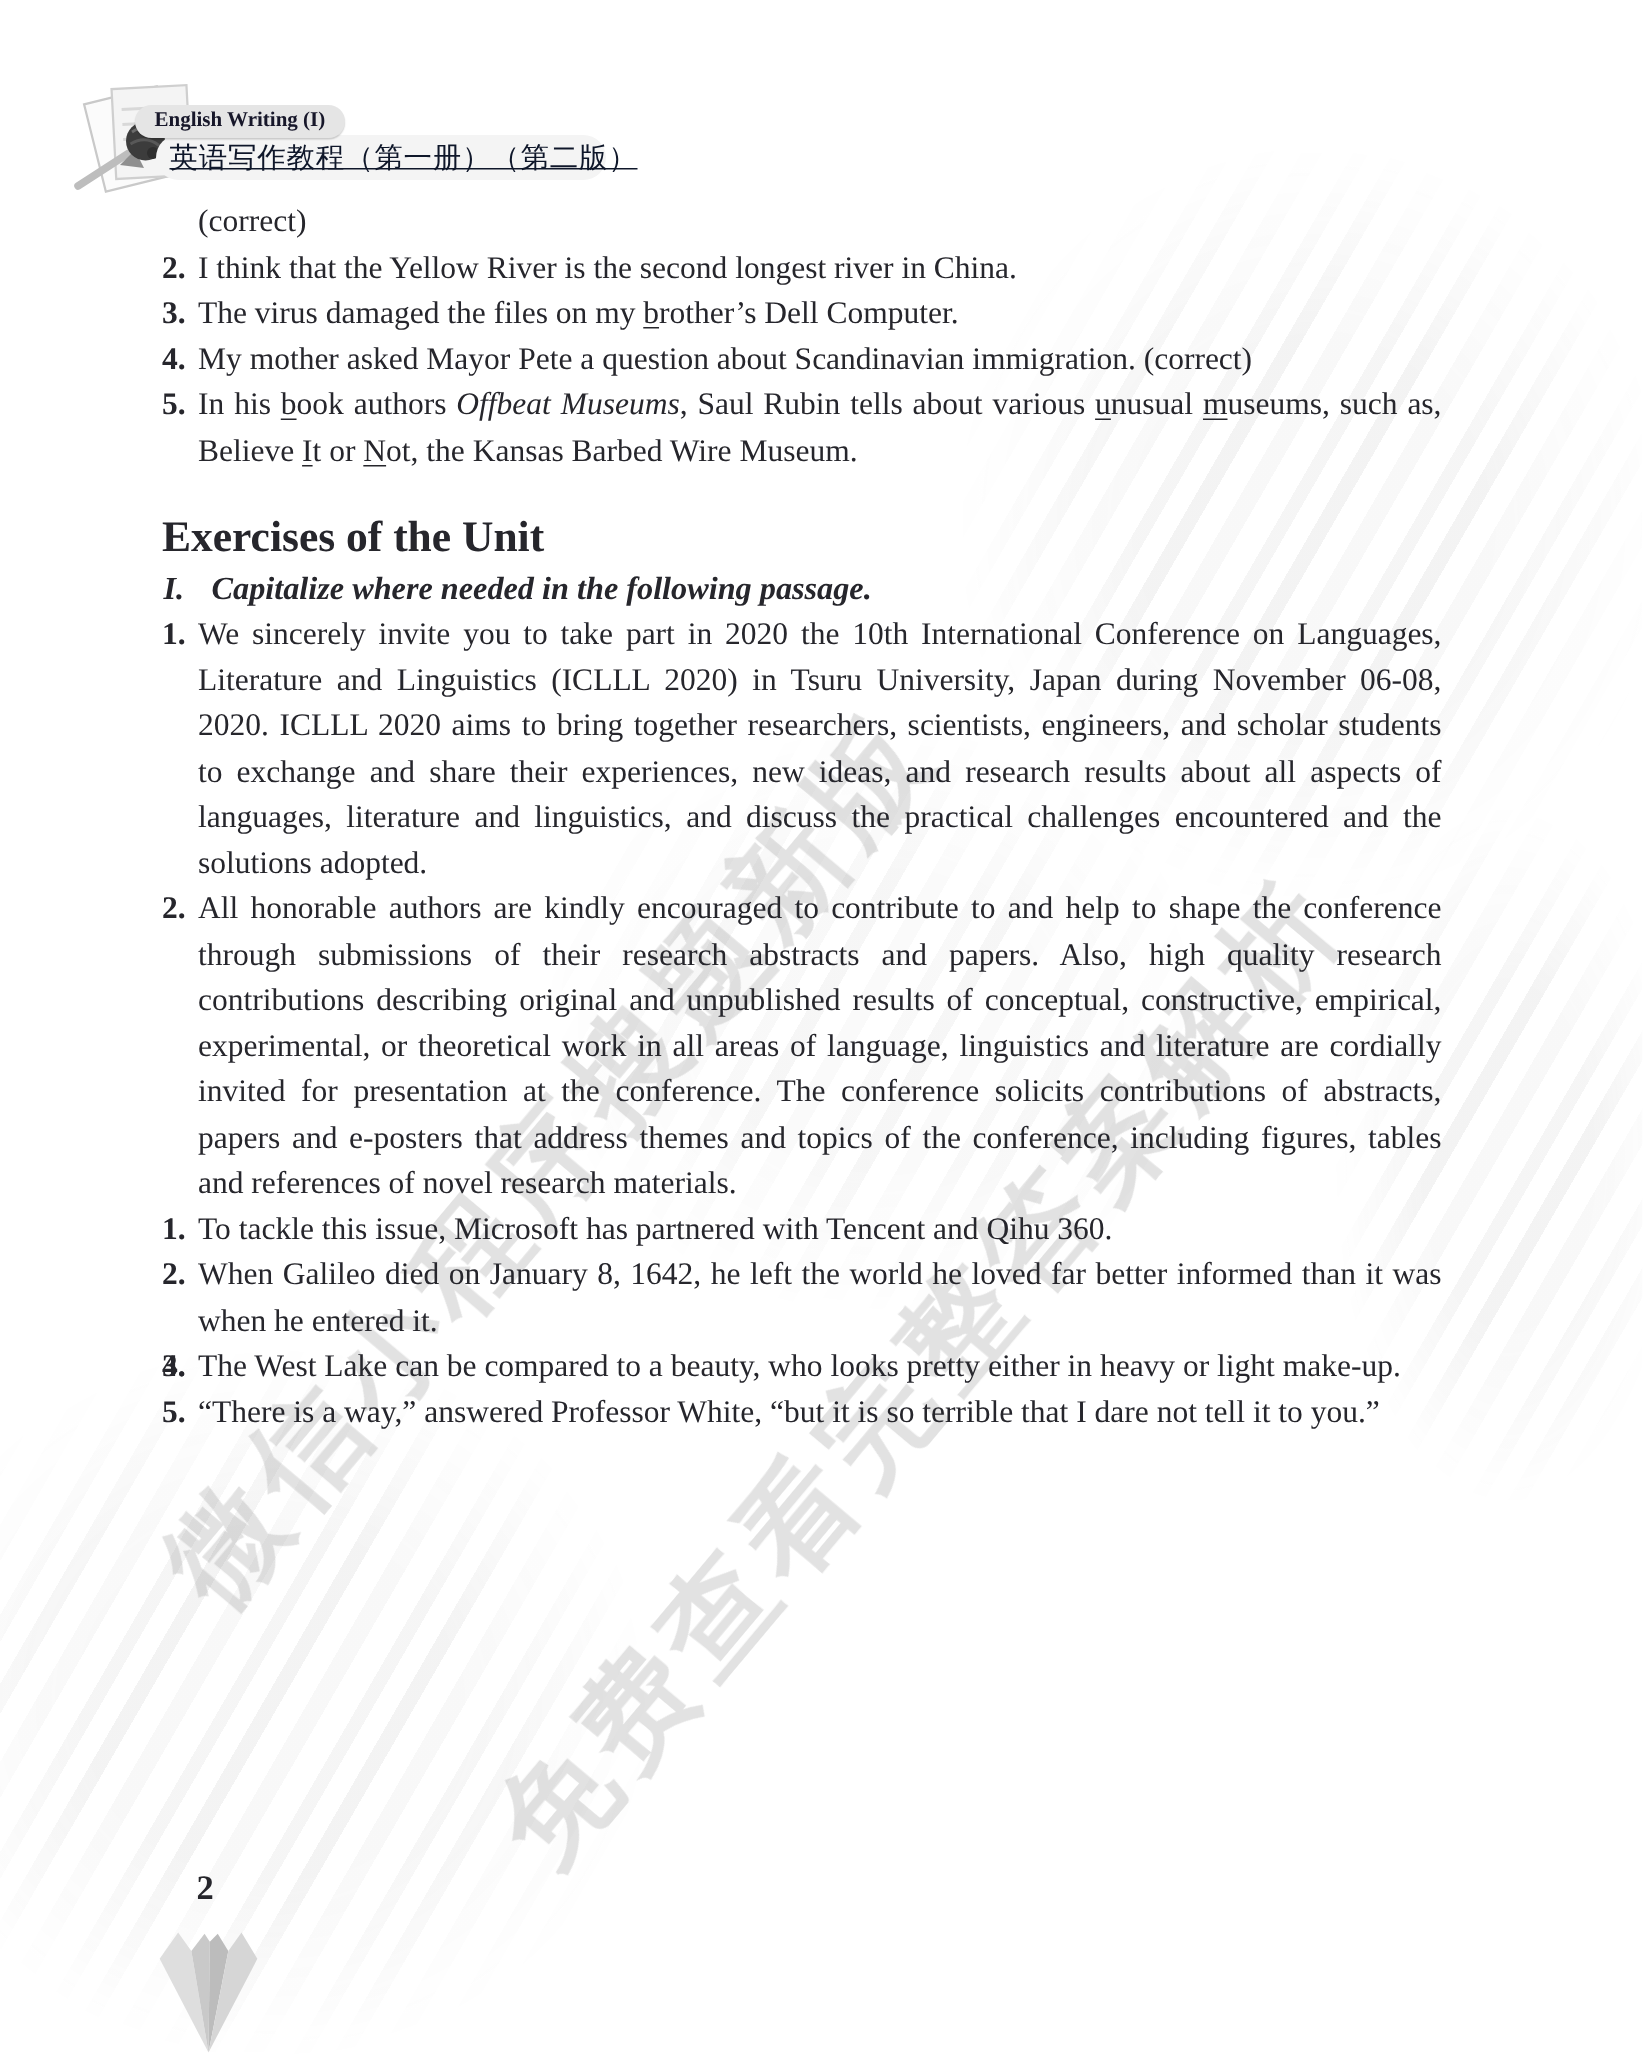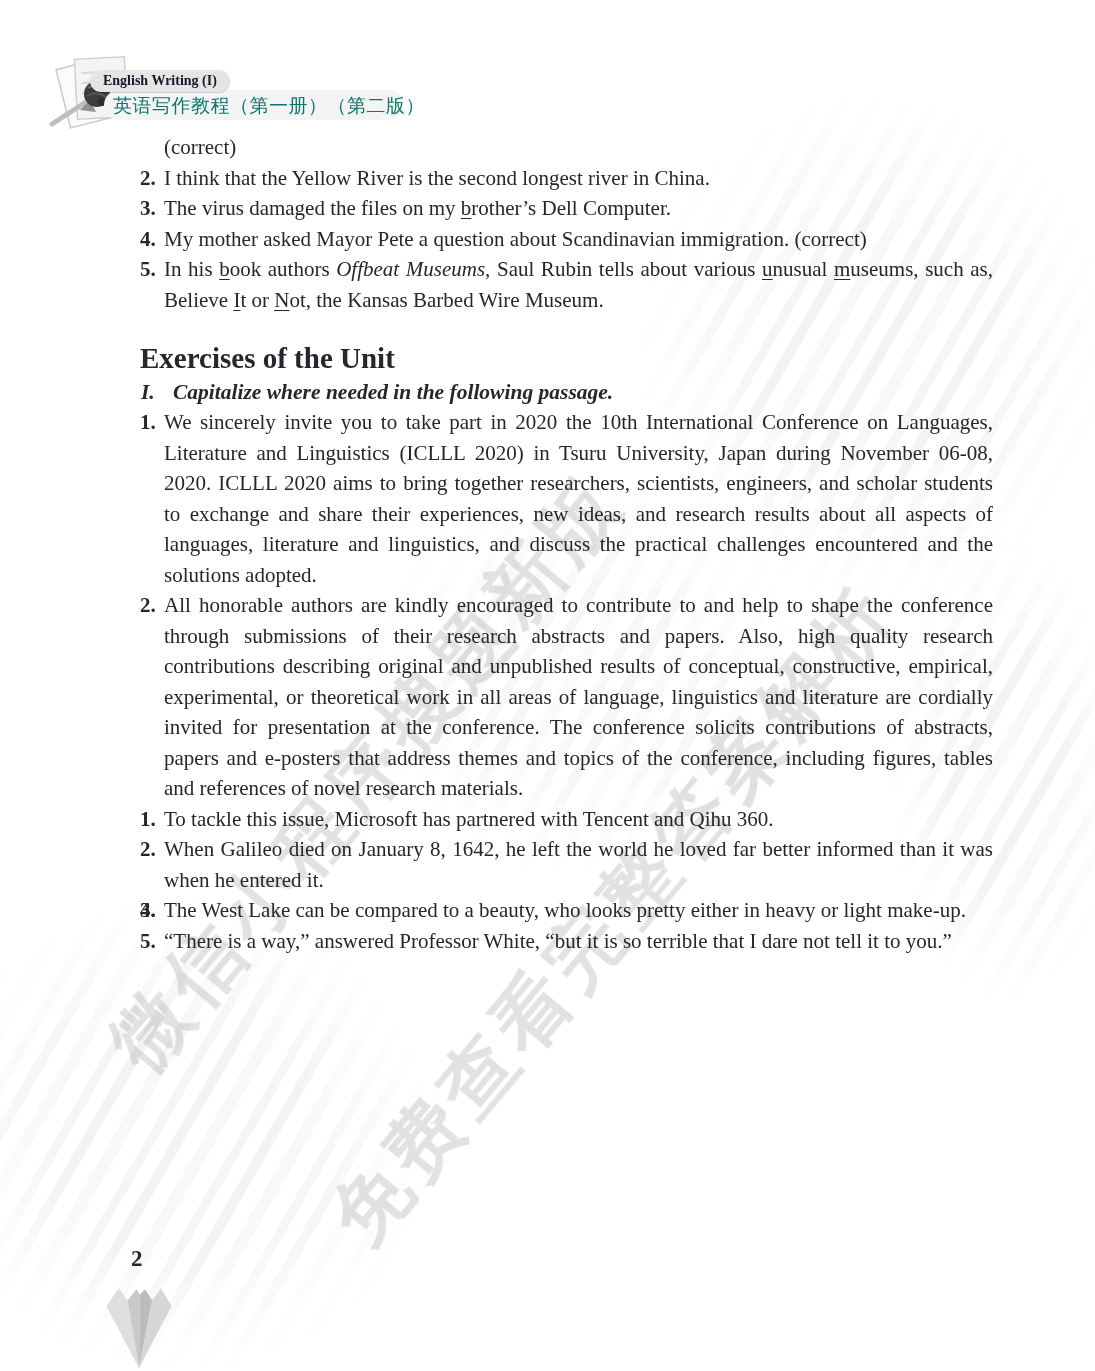--- a/index.html
+++ b/index.html
@@ -30,25 +30,25 @@
 
   
   .logo-svg{position:absolute;left:40px;top:50px;width:150px;height:82px;z-index:3;}
   .badge{position:absolute;left:90px;top:70px;z-index:4;height:22px;line-height:22px;
          padding:0 13px;border-radius:12px;background:#e5e5e5;
          font-family:"Liberation Serif","DejaVu Serif",serif;
          font-weight:700;font-size:14px;color:#17172a;box-shadow:0 1px 1px rgba(0,0,0,0.18);}
   .subtitle-band{position:absolute;left:104px;top:90px;width:300px;height:30px;
          border-radius:15px;background:#f4f4f4;z-index:3;}
   .subtitle{position:absolute;left:113px;top:93px;z-index:4;font-size:19px;line-height:25px;
-         letter-spacing:0.5px;color:#0f766e;
-         font-family:"Liberation Sans","DejaVu Sans",sans-serif;}
+         letter-spacing:0.5px;color:#0f172a;
+         font-family:"Liberation Sans","DejaVu Sans",sans-serif;text-decoration:underline;}
 
   
-  .content{position:absolute;left:140px;top:132px;width:853px;z-index:3;
+  .content{position:absolute;left:108px;top:132px;width:853px;z-index:3;
            font-size:21px;line-height:30.5px;text-align:justify;}
   .li{position:relative;padding-left:24px;}
   .li .num{position:absolute;left:0;top:0;font-weight:700;}
   .u{text-decoration:underline;text-underline-offset:3px;text-decoration-thickness:1px;}
   .i{font-style:italic;}
   .ex-title{font-weight:700;font-size:29px;margin-top:28px;text-align:left;}
   .sec-head{position:relative;padding-left:33px;font-weight:700;font-style:italic;
             font-size:21.5px;margin-top:3px;}
   .sec-head .num{position:absolute;left:1px;top:0;}
   .sec-head.s2{margin-top:27px;}

